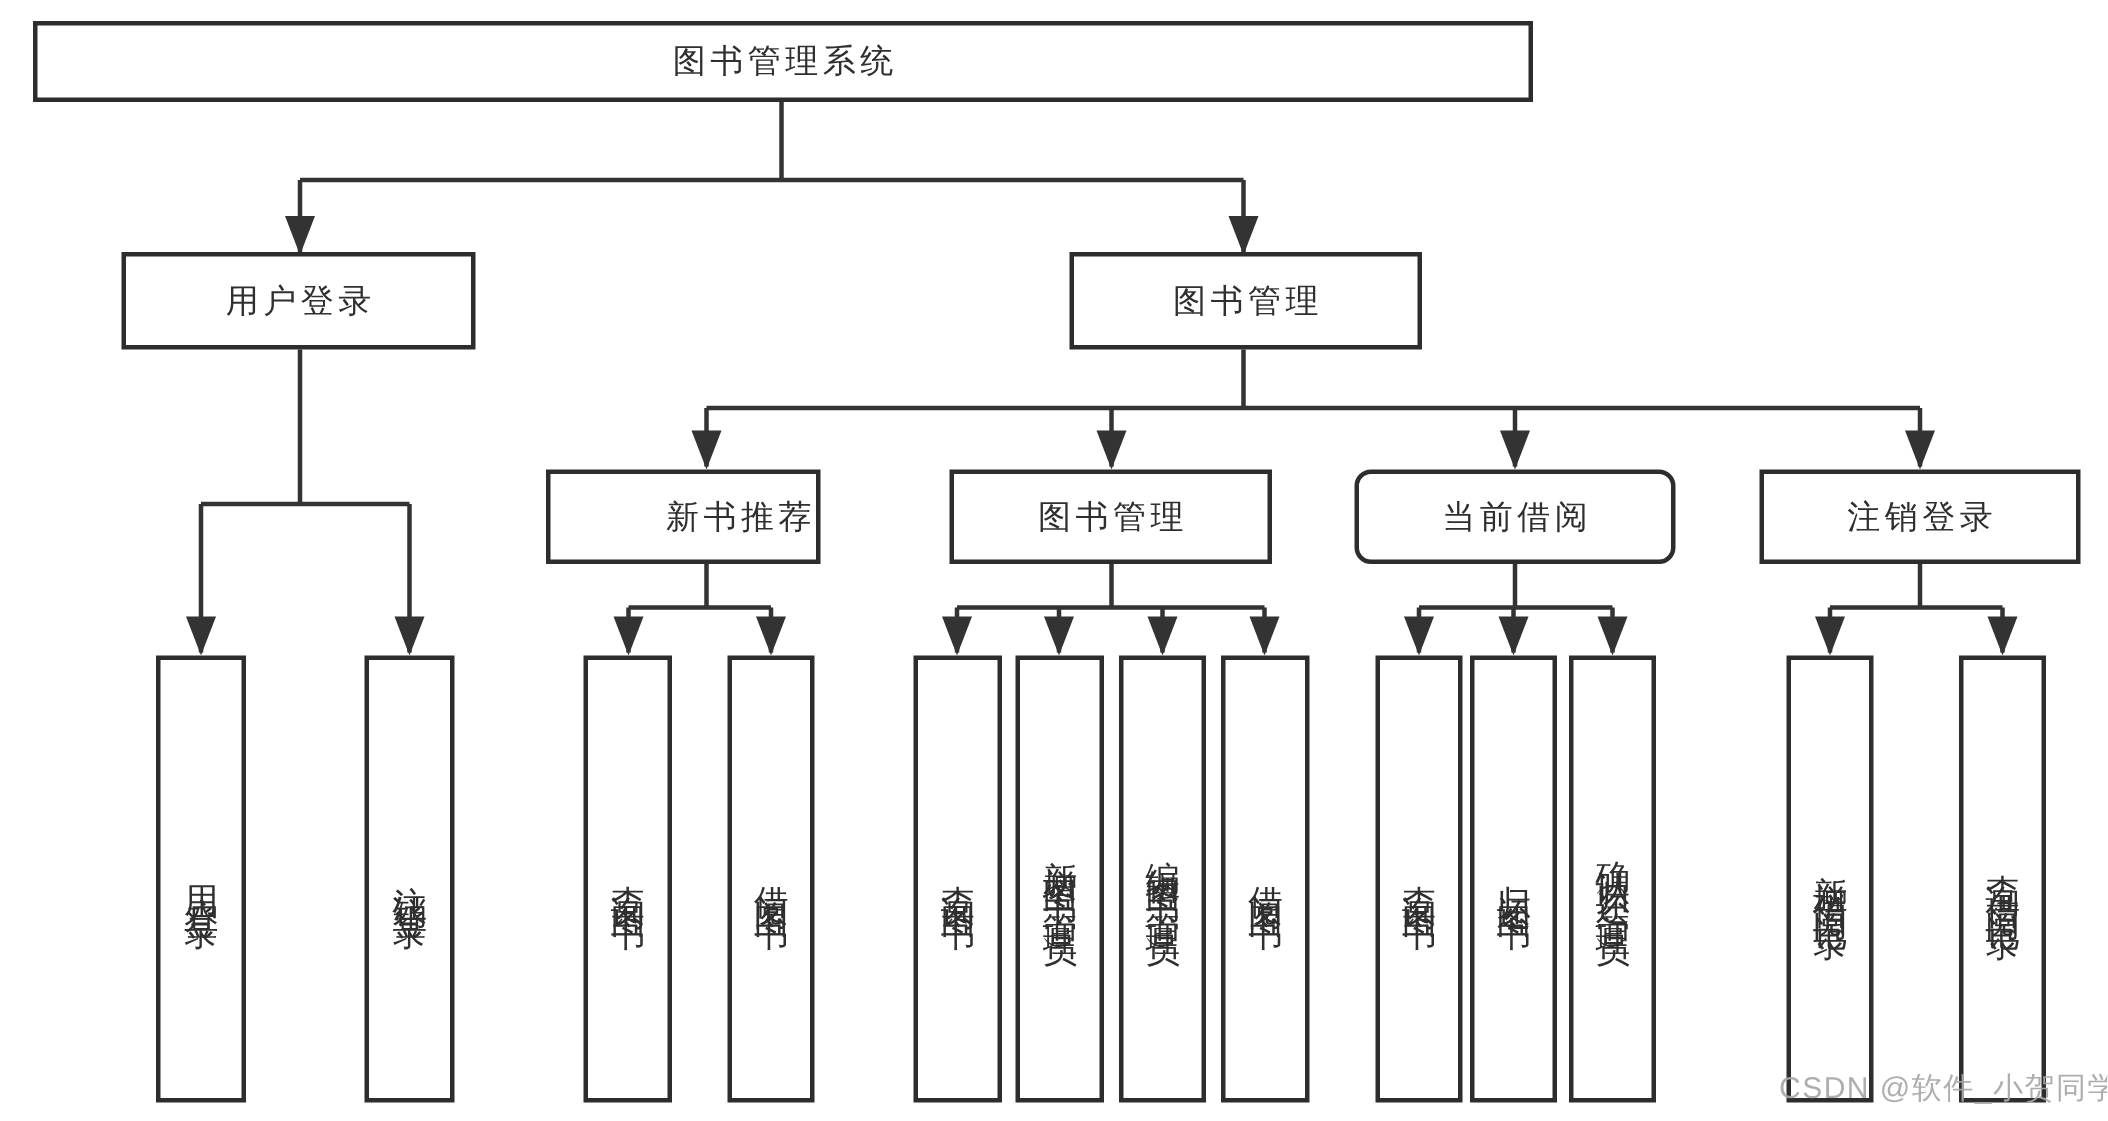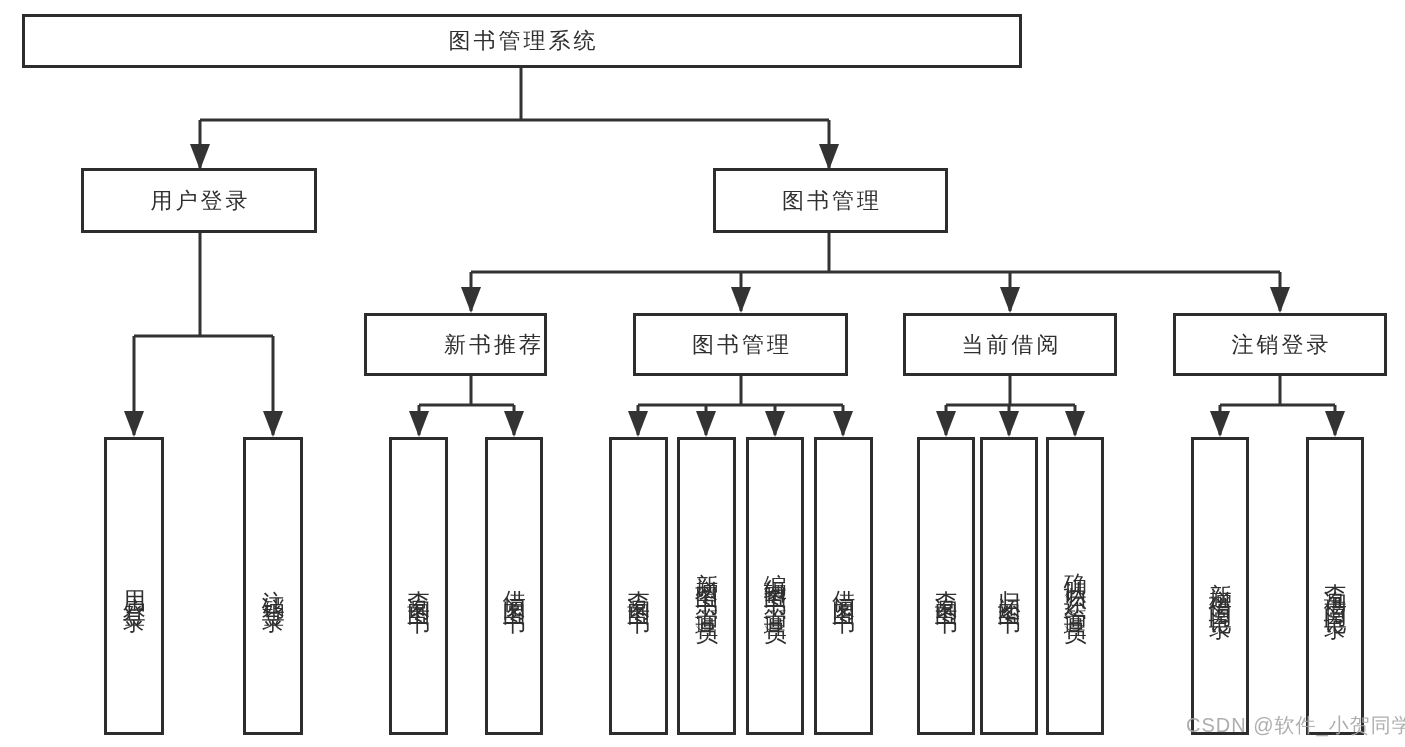--- a/index.html
+++ b/index.html
@@ -110,21 +110,21 @@
   <div class="box" style="left:713px; top:168px; width:235px; height:65px;text-align:right;">
     <span class="h">图书管理</span>
   </div>
 
   <div class="box" style="left:364px; top:313px; width:183px; height:63px;justify-content:flex-end;">
     <span class="h">新书推荐</span>
   </div>
   <div class="box" style="left:633px; top:313px; width:215px; height:63px;">
     <span class="h">图书管理</span>
   </div>
-  <div class="box" style="left:903px; top:313px; width:214px; height:63px;">
+  <div class="box" style="left:903px; top:313px; width:214px; height:63px;border-radius:11px;">
     <span class="h">当前借阅</span>
   </div>
   <div class="box" style="left:1173px; top:313px; width:214px; height:63px;">
     <span class="h">注销登录</span>
   </div>
 
   <div class="box" style="left:104px; top:437px; width:60px; height:298px;">
     <span class="v">用户登录</span>
   </div>
   <div class="box" style="left:243px; top:437px; width:60px; height:298px;">

